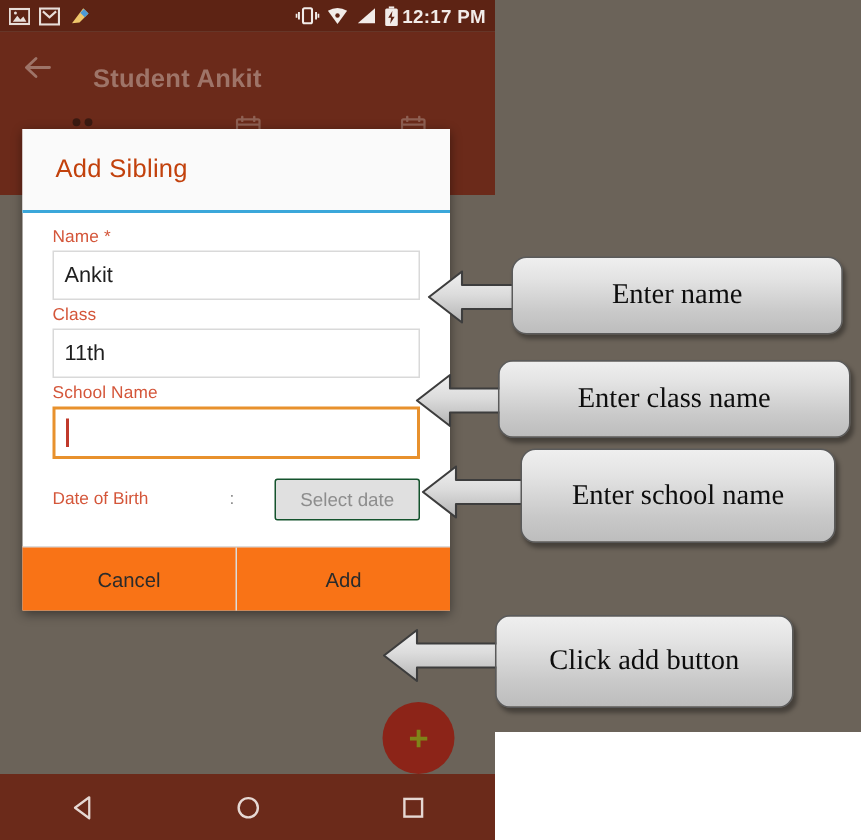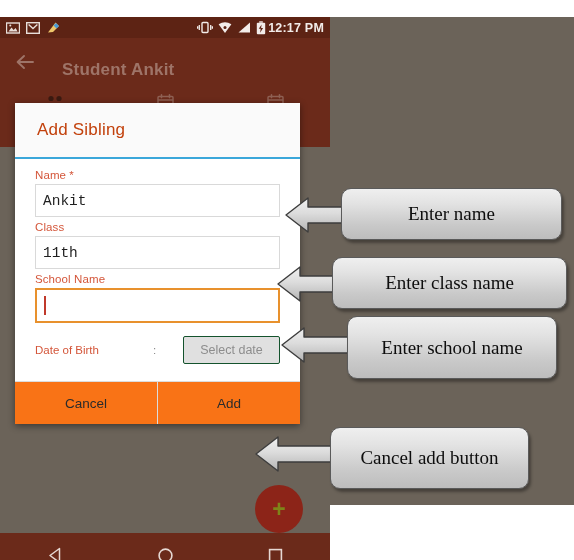--- a/index.html
+++ b/index.html
@@ -7,21 +7,20 @@
   html, body {
     margin: 0; padding: 0;
     width: 574px; height: 560px;
     overflow: hidden;
     font-family: "Liberation Sans", sans-serif;
   }
   #root {
     position: relative;
     width: 574px; height: 488px;
     background: #6b6359;
-    margin-top: 17px;
   }
 
   
   #phone {
     position: absolute;
     left: 0; top: 0;
     width: 330px; height: 560px;
     background: #6b6359;
     overflow: hidden;
   }
@@ -120,21 +119,21 @@
   .field { margin-bottom: 4px; }
   .field-label {
     font-size: 11.5px; color: #d4563a; margin-bottom: 3px;
     letter-spacing: .1px;
   }
   .field-input {
     height: 33px; background: #fff;
     border: 1px solid #d9d9d9;
     display: flex; align-items: center;
     padding: 0 7px;
-    font-size: 14.5px; color: #1f1f1f; font-family: Liberation Mono, monospace;
+    font-size: 14.5px; color: #1f1f1f;
   }
   .field-input.focused {
     border: 2px solid #e8912d;
     height: 35px;
   }
   .caret {
     display: inline-block; width: 2px; height: 19px;
     background: #c0392b;
   }
 
@@ -364,16 +363,16 @@
 
   <div class="callout" style="left:332px; top:240px; width:235px; height:52px;">
     <span>Enter class name</span>
   </div>
 
   <div class="callout" style="left:347px; top:299px; width:210px; height:63px;">
     <span>Enter school name</span>
   </div>
 
   <div class="callout" style="left:330px; top:410px; width:199px; height:62px;">
-    <span>Cancel add button</span>
+    <span>Click add button</span>
   </div>
 
 </div>
 
 </body></html>

